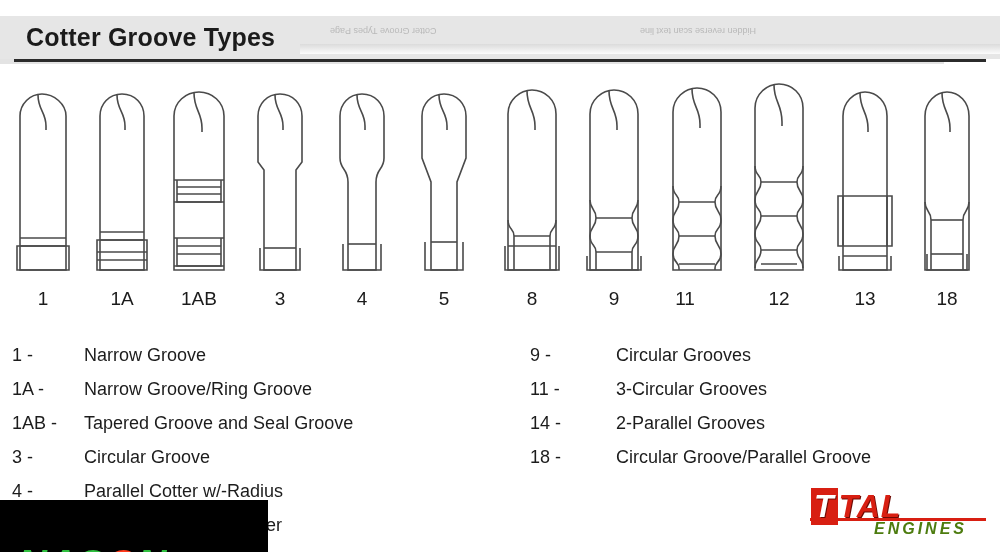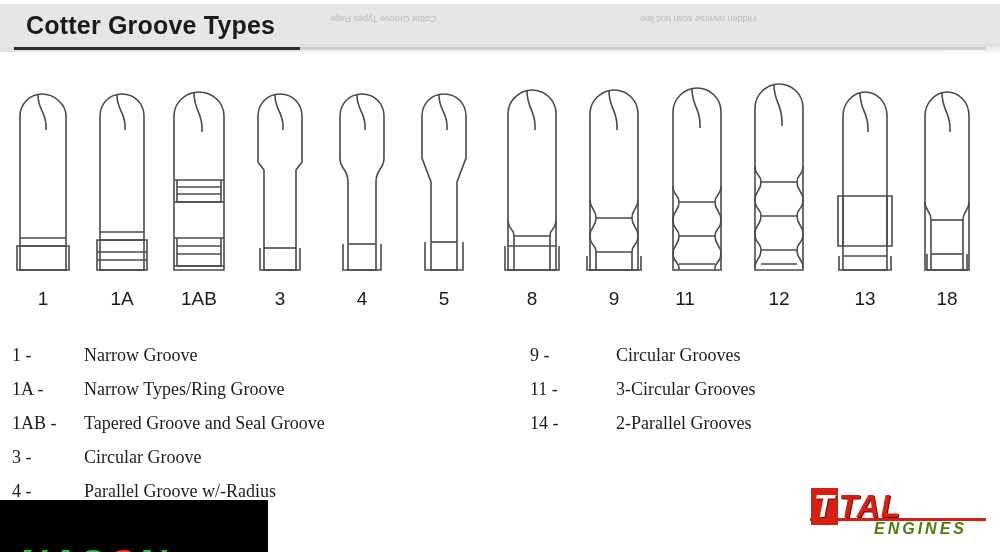--- a/index.html
+++ b/index.html
@@ -12,21 +12,21 @@
     height: 552px;
     position: relative;
     overflow: hidden;
     font-family: "Liberation Sans", sans-serif;
     color: #1a1a1a;
   }
 
   
   #header-band {
     position: absolute;
-    left: 0; top: 4px;
+    left: 0; top: 16px;
     width: 944px;
     height: 48px;
     background: #e3e3e3;
   }
   #header-band-inner {
     position: absolute;
     left: 0; top: 0;
     width: 1000px;
     height: 43px;
     background: #e6e6e6;
@@ -101,21 +101,20 @@
     position: absolute;
     top: 0;
   }
   #legend-col-left { left: 12px; width: 470px; }
   #legend-col-right { left: 530px; width: 460px; }
   .legend-row {
     position: relative;
     height: 34px;
     line-height: 34px;
     white-space: nowrap;
-    font-family: Liberation Serif, serif;
   }
   .legend-key {
     display: inline-block;
     width: 72px;
     font-size: 18px;
     color: #1c1c1c;
     vertical-align: top;
   }
   #legend-col-right .legend-key { width: 86px; }
   .legend-desc {
@@ -382,45 +381,48 @@
 
 </div>
 
 <div id="legend">
 
   <div id="legend-col-left" class="legend-col">
     <div class="legend-row">
       <span class="legend-key">1 -</span><span class="legend-desc">Narrow Groove</span>
     </div>
     <div class="legend-row">
-      <span class="legend-key">1A -</span><span class="legend-desc">Narrow Types/Ring Groove</span>
+      <span class="legend-key">1A -</span><span class="legend-desc">Narrow Groove/Ring Groove</span>
     </div>
     <div class="legend-row">
       <span class="legend-key">1AB -</span><span class="legend-desc">Tapered Groove and Seal Groove</span>
     </div>
     <div class="legend-row">
       <span class="legend-key">3 -</span><span class="legend-desc">Circular Groove</span>
     </div>
     <div class="legend-row">
-      <span class="legend-key">4 -</span><span class="legend-desc">Parallel Groove w/-Radius</span>
+      <span class="legend-key">4 -</span><span class="legend-desc">Parallel Cotter w/-Radius</span>
     </div>
     <div class="legend-row">
       <span class="legend-key">5 -</span><span class="legend-desc">Parallel Groove w/-Taper</span>
     </div>
   </div>
 
   <div id="legend-col-right" class="legend-col">
     <div class="legend-row">
       <span class="legend-key">9 -</span><span class="legend-desc">Circular Grooves</span>
     </div>
     <div class="legend-row">
       <span class="legend-key">11 -</span><span class="legend-desc">3-Circular Grooves</span>
     </div>
     <div class="legend-row">
       <span class="legend-key">14 -</span><span class="legend-desc">2-Parallel Grooves</span>
+    </div>
+    <div class="legend-row">
+      <span class="legend-key">18 -</span><span class="legend-desc">Circular Groove/Parallel Groove</span>
     </div>
   </div>
 
 </div>
 
 <div id="nason-watermark">
   <div id="nason-text"><span>NAS</span><span class="o-red">O</span><span>N</span></div>
 </div>
 
 <div id="total-engines-watermark">

